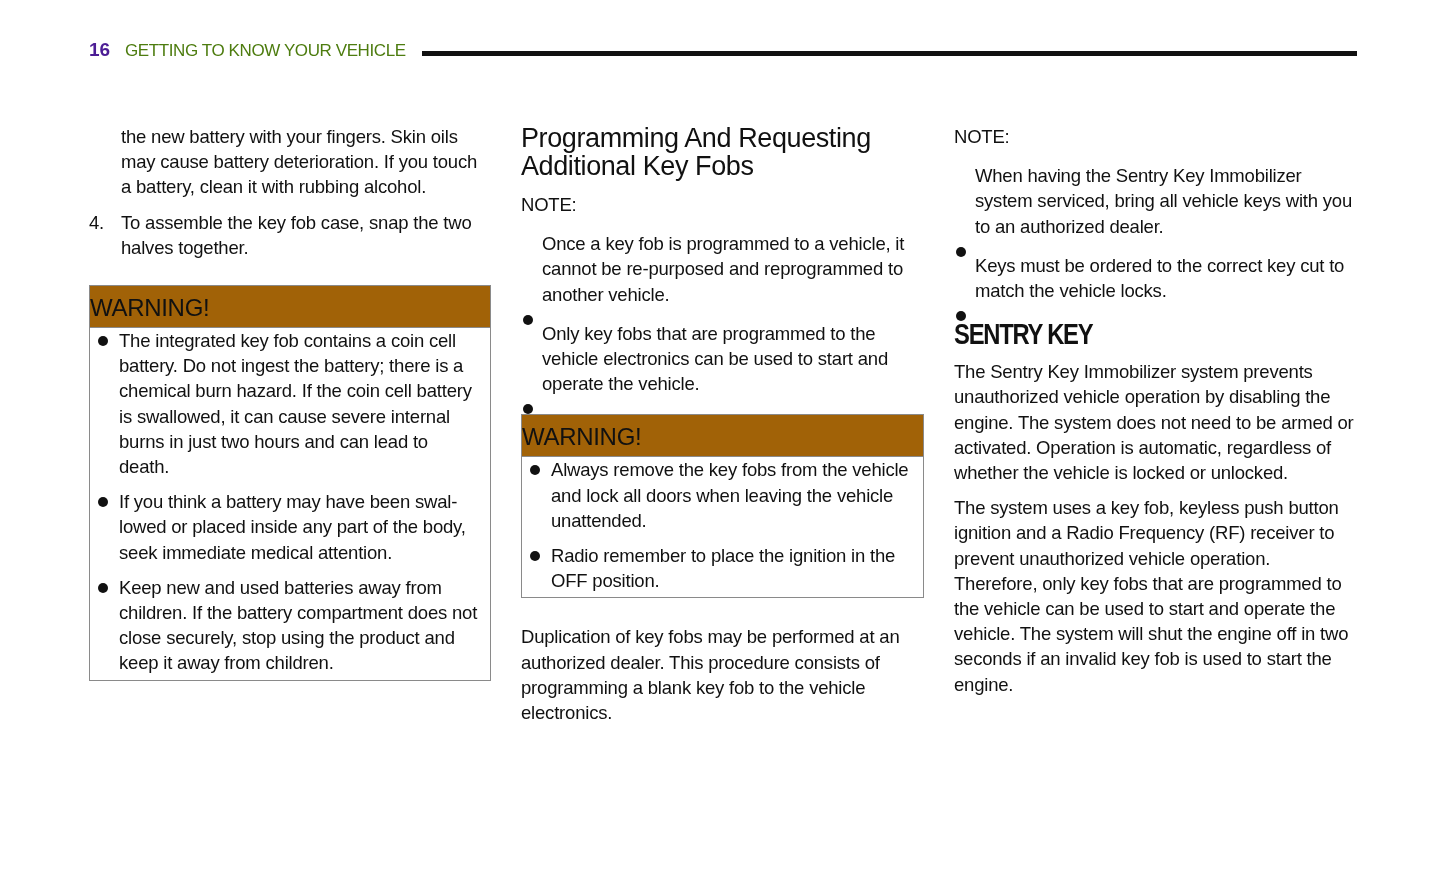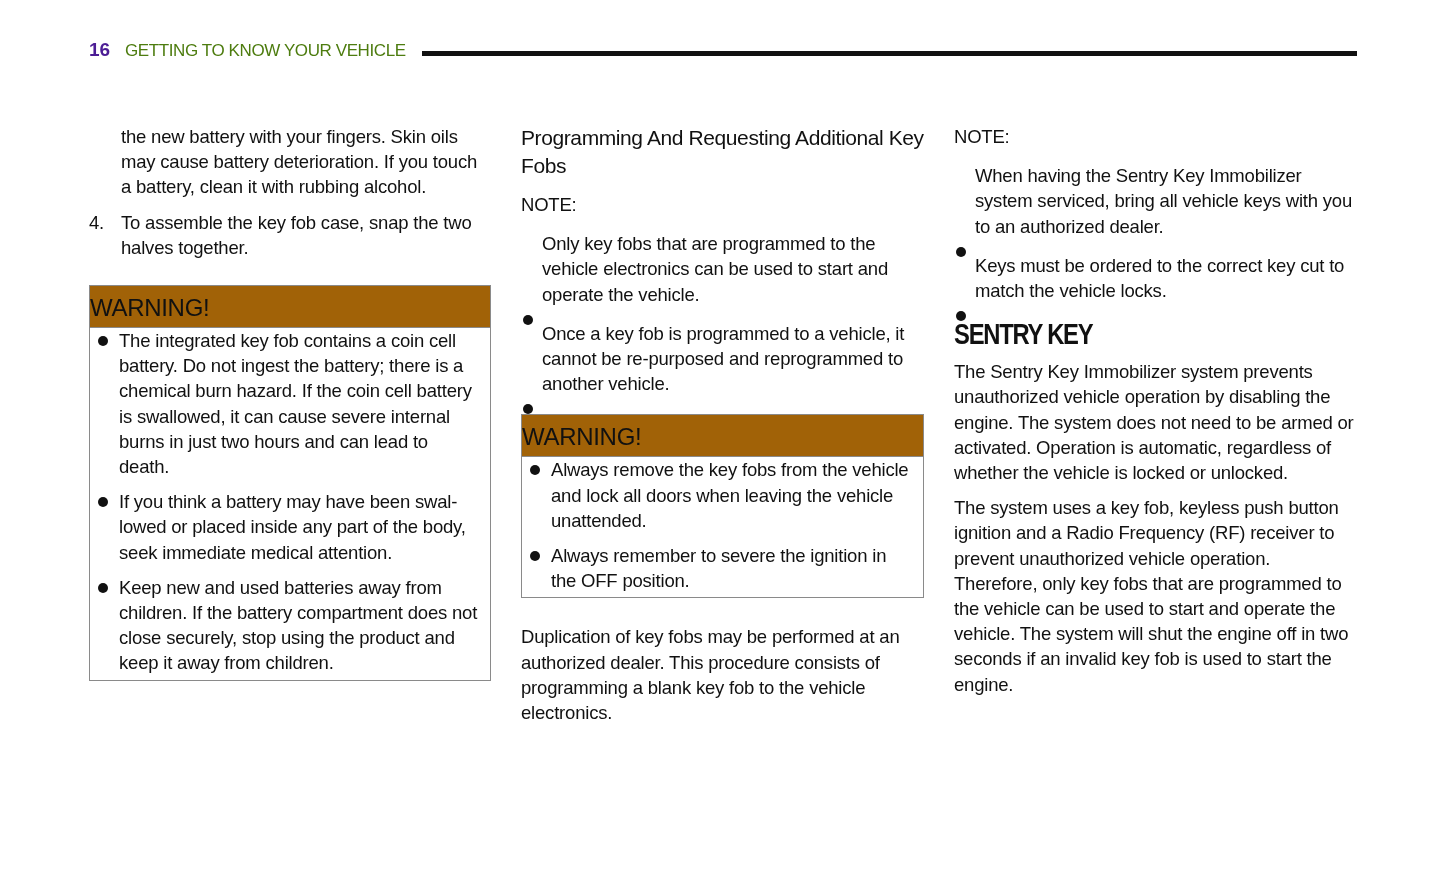--- a/index.html
+++ b/index.html
@@ -40,21 +40,21 @@
   .bullet { display: flex; margin: 0 0 10px 0; }
   .bullet:last-child { margin-bottom: 0; }
   .dot { width: 21px; flex: none; position: relative; }
   .dot::before {
     content: ""; position: absolute; left: 0; top: 8px; width: 10px; height: 10px;
     background: #111; border-radius: 50%;
   }
   .list-plain .dot::before { left: 2px; }
   .list-plain .bullet { margin-bottom: 14px; align-items: flex-end; }
 
-  .subhead { font-size: 21px; line-height: 28px; letter-spacing: -0.4px; margin: 0 0 6px 0; }
+  .subhead { font-size: 27px; line-height: 28px; letter-spacing: -0.4px; margin: 0 0 6px 0; }
   .note { margin: 12px 0 14px 0; }
   .note-top { margin: 0 0 14px 0; }
   .big-head {
     font-family: "Liberation Sans Narrow", "Liberation Sans", sans-serif; font-weight: bold;
     font-size: 29px; line-height: 34px; letter-spacing: -1.5px; transform: scaleX(0.82);
     transform-origin: left center; margin: 14px 0 8px 0;
   }
   .para { margin-bottom: 10px; }
 </style>
 </head>
@@ -90,37 +90,37 @@
     </div>
   </div>
 </div>
 
 <div class="col col2">
   <h3 class="subhead" style="font-weight:normal;">Programming And Requesting Additional Key Fobs</h3>
   <p class="note">NOTE:</p>
   <div class="list-plain">
     <div class="bullet">
       <span class="dot"></span>
-      <span>Only key fobs that are programmed to the vehicle electronics can be used to start and operate the vehicle.</span>
+      <span>Once a key fob is programmed to a vehicle, it cannot be re-purposed and reprogrammed to another vehicle.</span>
     </div>
     <div class="bullet">
       <span class="dot"></span>
-      <span>Once a key fob is programmed to a vehicle, it cannot be re-purposed and reprogrammed to another vehicle.</span>
+      <span>Only key fobs that are programmed to the vehicle electronics can be used to start and operate the vehicle.</span>
     </div>
   </div>
   <div class="warning-box" style="margin-top:18px;">
     <div class="warning-head">WARNING!</div>
     <div class="warning-body">
       <div class="bullet">
         <span class="dot"></span>
         <span>Always remove the key fobs from the vehicle and lock all doors when leaving the vehicle unattended.</span>
       </div>
       <div class="bullet">
         <span class="dot"></span>
-        <span>Always remember to severe the ignition in the OFF position.</span>
+        <span>Radio remember to place the ignition in the OFF position.</span>
       </div>
     </div>
   </div>
   <p style="margin-top:26px;">Duplication of key fobs may be performed at an authorized dealer. This procedure consists of programming a blank key fob to the vehicle electronics.</p>
 </div>
 
 <div class="col col3">
   <p class="note-top">NOTE:</p>
   <div class="list-plain">
     <div class="bullet">

